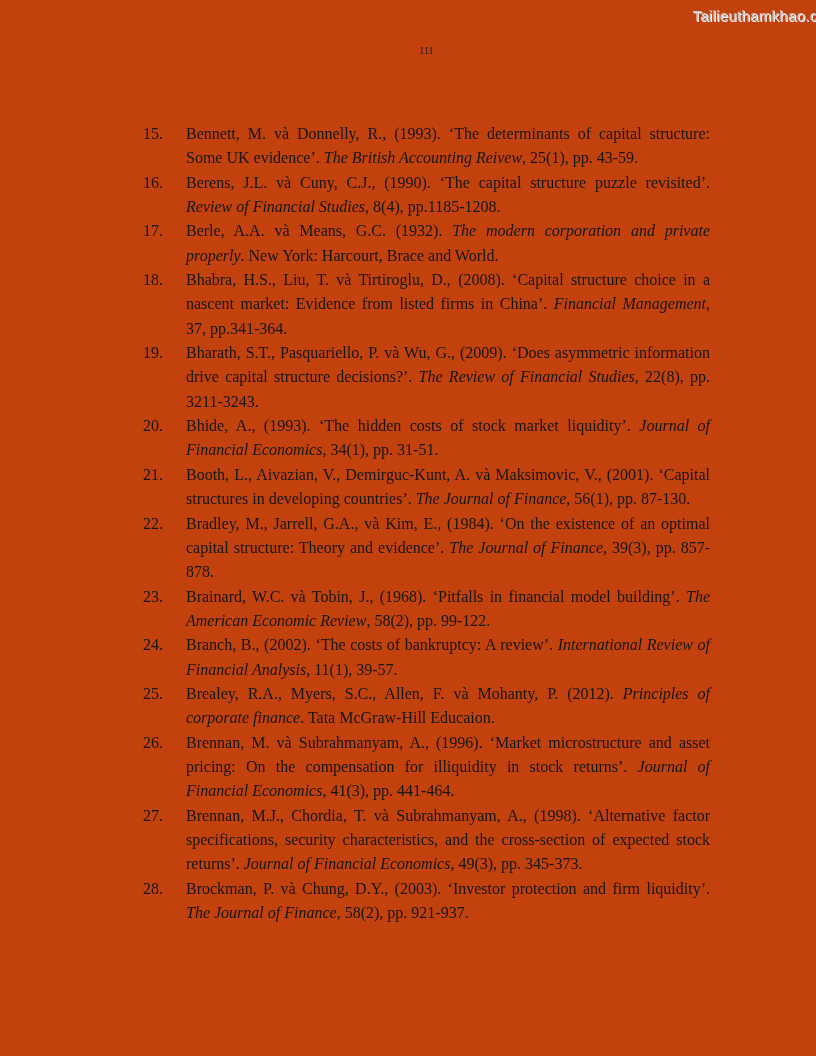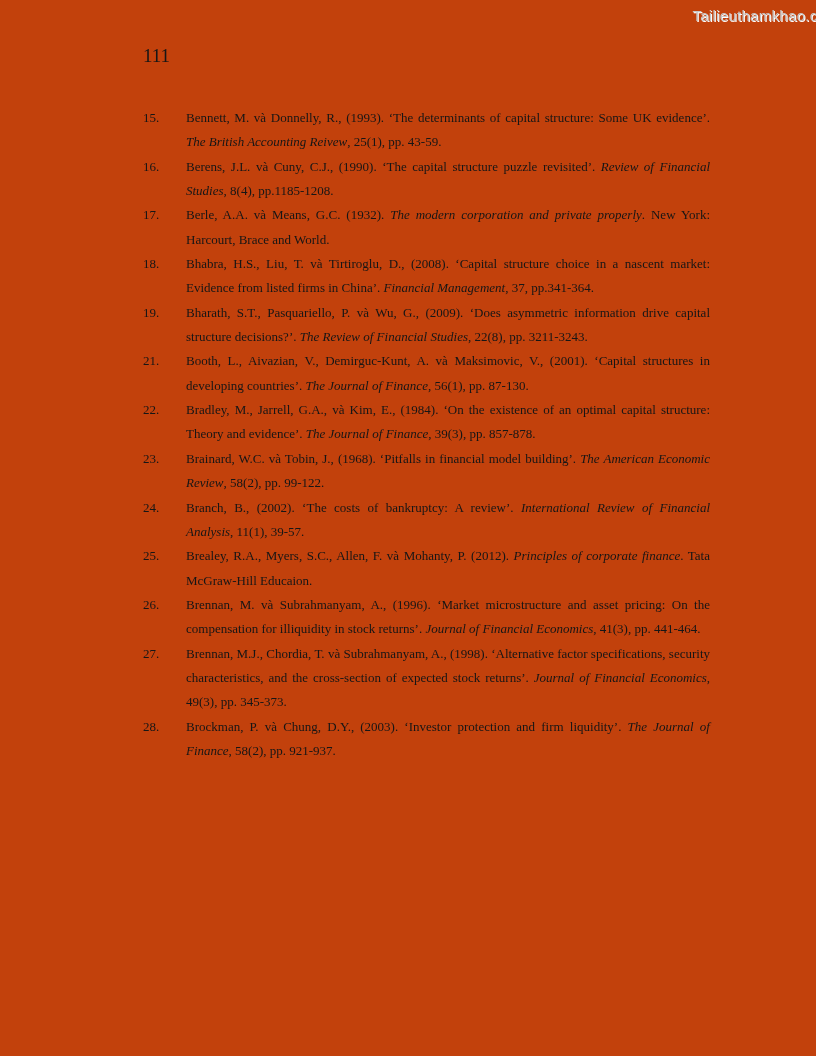--- a/index.html
+++ b/index.html
@@ -25,28 +25,29 @@
     font-size: 15px;
     color: #c7c7c7;
     text-shadow: 1px 1px 0 #ffffff;
     letter-spacing: 0.3px;
   }
   .page-number {
     position: absolute;
     top: 45px;
     left: 143px;
     width: 567px;
-    font-size: 19px;
+    text-align: center;
+    font-size: 10px;
   }
   .refs {
     position: absolute;
-    top: 106px;
+    top: 122px;
     left: 143px;
     width: 567px;
-    font-size: 13px;
+    font-size: 16px;
     line-height: 24.35px;
   }
   .ref {
     display: flex;
   }
   .ref-num {
     flex: 0 0 43px;
   }
   .ref-body {
     flex: 1;
@@ -81,20 +82,24 @@
   <div class="ref">
     <span class="ref-num">18.</span>
     <span class="ref-body"><span>Bhabra, H.S., Liu, T. và Tirtiroglu, D., (2008). ‘Capital structure choice in a nascent market: Evidence from listed firms in China’. </span><em>Financial Management</em><span>, 37, pp.341-364.</span></span>
   </div>
 
   <div class="ref">
     <span class="ref-num">19.</span>
     <span class="ref-body"><span>Bharath, S.T., Pasquariello, P. và Wu, G., (2009). ‘Does asymmetric information drive capital structure decisions?’. </span><em>The Review of Financial Studies</em><span>, 22(8), pp. 3211-3243.</span></span>
   </div>
 
+  <div class="ref">
+    <span class="ref-num">20.</span>
+    <span class="ref-body"><span>Bhide, A., (1993). ‘The hidden costs of stock market liquidity’. </span><em>Journal of Financial Economics</em><span>, 34(1), pp. 31-51.</span></span>
+  </div>
 
   <div class="ref">
     <span class="ref-num">21.</span>
     <span class="ref-body"><span>Booth, L., Aivazian, V., Demirguc-Kunt, A. và Maksimovic, V., (2001). ‘Capital structures in developing countries’. </span><em>The Journal of Finance</em><span>, 56(1), pp. 87-130.</span></span>
   </div>
 
   <div class="ref">
     <span class="ref-num">22.</span>
     <span class="ref-body"><span>Bradley, M., Jarrell, G.A., và Kim, E., (1984). ‘On the existence of an optimal capital structure: Theory and evidence’. </span><em>The Journal of Finance</em><span>, 39(3), pp. 857-878.</span></span>
   </div>

